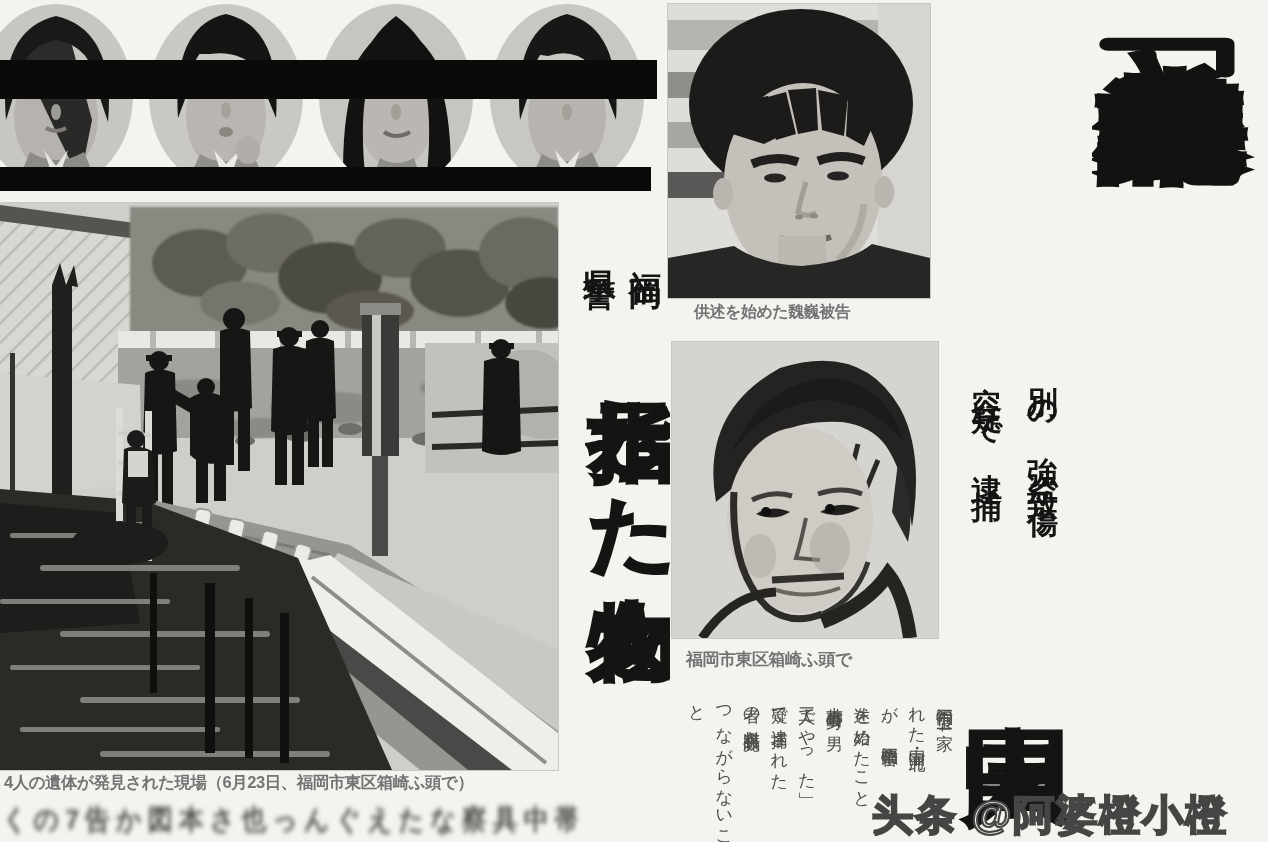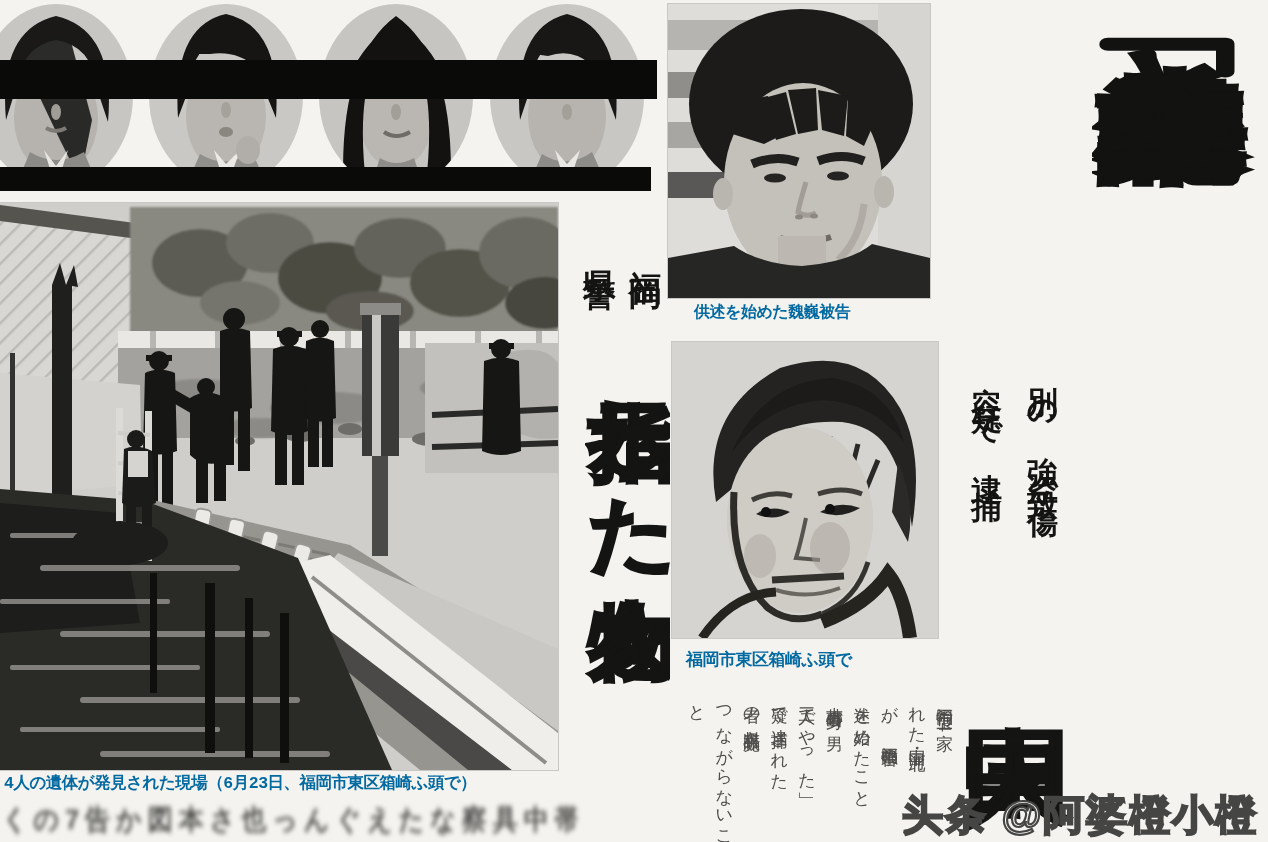--- a/index.html
+++ b/index.html
@@ -17,35 +17,35 @@
   }
   .headline{
     font-weight:900;color:#141413;
     -webkit-text-stroke:3px #141413;
   }
   .hl-left{font-size:82px;letter-spacing:3px;transform:scaleX(1.06);transform-origin:top center;}
   .hl-cn{font-size:92px;letter-spacing:6px;transform:scaleX(1.16);transform-origin:top center;}
   .hl-main{font-size:104px;letter-spacing:-4px;transform:scaleX(1.42);transform-origin:top center;
     -webkit-text-stroke:5px #121211;}
   .caption{
-    font-weight:700;color:#0369a1;font-size:16.5px;letter-spacing:-0.5px;
+    font-weight:700;color:#737373;font-size:16.5px;letter-spacing:-0.5px;
     filter:blur(0.45px);
   }
   .body-text{
     font-size:17px;line-height:1.62;letter-spacing:1.5px;color:#4e4d4b;
     filter:blur(0.55px);font-weight:500;
   }
   .blurred-line{
     font-size:25px;color:#4e4e4c;letter-spacing:6px;white-space:nowrap;
     filter:blur(2.3px);transform:scaleY(1.12);font-weight:700;overflow:hidden;
   }
   .watermark{
     font-size:41px;font-weight:700;letter-spacing:2px;color:#fcfcfb;
     -webkit-text-stroke:2.2px #454543;
-    filter:blur(0.25px);z-index:9;margin-left:30px;
+    filter:blur(0.25px);z-index:9;
   }
   .photo{filter:blur(0.5px);}
   .frame{outline:1px solid #c9c8c4;}
 </style>
 </head>
 <body>
 
 <div class="page">
 
   <svg class="abs" style="left:0;top:0;" width="660" height="200" viewBox="0 0 660 200">
@@ -279,21 +279,21 @@
       </g>
       <circle cx="136" cy="236" r="9" fill="#1b1b19"></circle>
       <path d="M124,246 Q136,240 152,248 L156,300 Q136,308 122,300 Z" fill="#1b1b19"></path>
       <rect x="128" y="248" width="20" height="26" fill="#d5d4d0"></rect>
       <rect x="126" y="298" width="10" height="46" fill="#1b1b19"></rect>
       <rect x="142" y="300" width="10" height="42" fill="#1b1b19"></rect>
     </g>
     <ellipse cx="120" cy="340" rx="48" ry="22" fill="#1d1d1b"></ellipse>
   </svg>
 
-  <div class="abs caption" style="left:4px;top:772px;width:540px;font-family:Liberation Mono, monospace;">4人の遺体が発見された現場（6月23日、福岡市東区箱崎ふ頭で）</div>
+  <div class="abs caption" style="left:4px;top:772px;width:540px;">4人の遺体が発見された現場（6月23日、福岡市東区箱崎ふ頭で）</div>
 
   <div class="abs blurred-line" style="left:2px;top:803px;width:575px;">くの7告か図本さ也っんぐえたな察具中帯岡八名そ马に届</div>
 
   <div class="abs vt kicker" style="left:576px;top:244px;height:96px;">福岡
 県警</div>
 
   <div class="abs" style="left:578px;top:336px;width:92px;height:506px;overflow:hidden;">
     <div class="vt headline hl-left">指示した人物を</div>
   </div>
 

